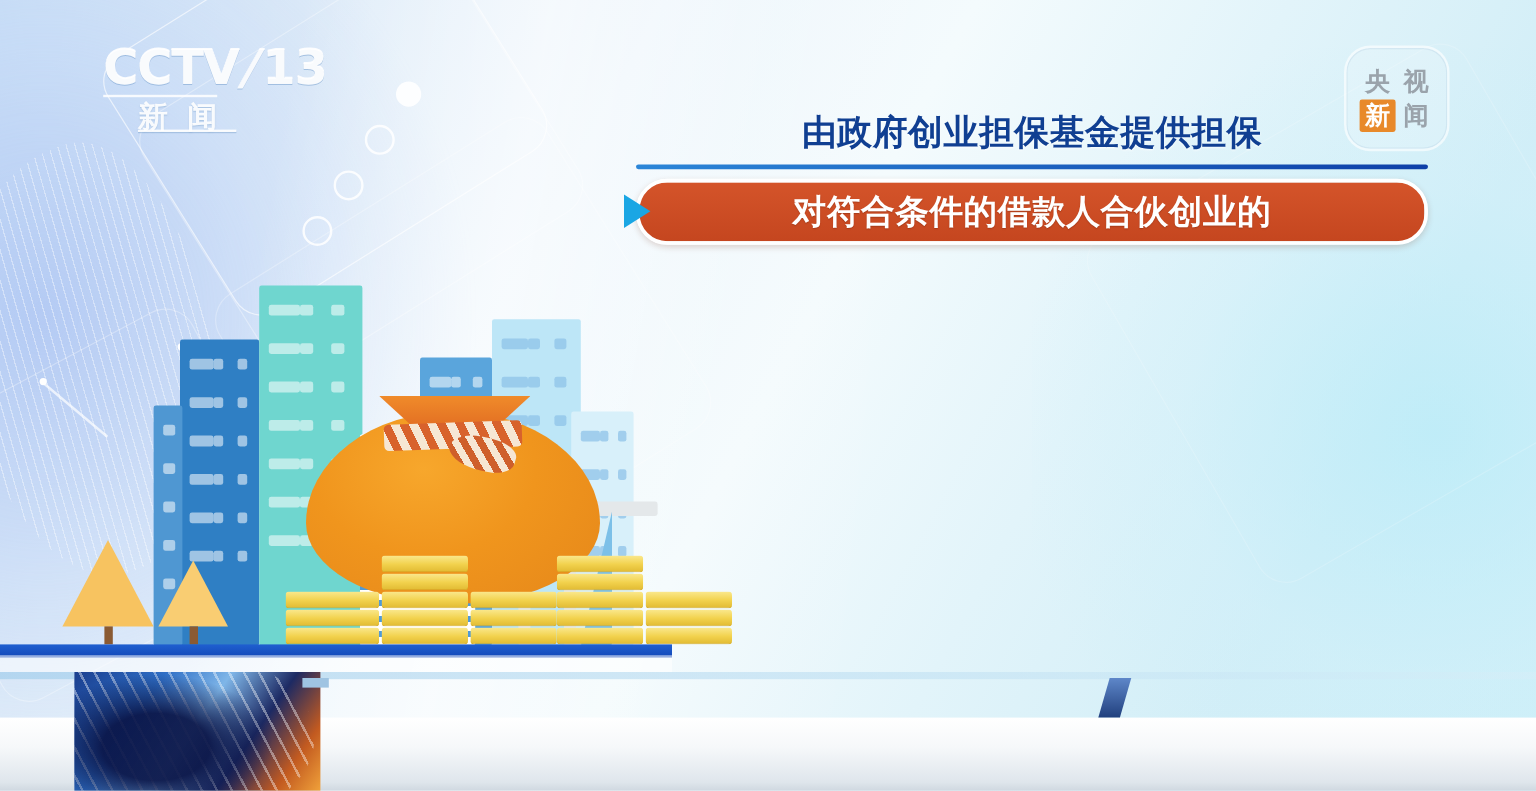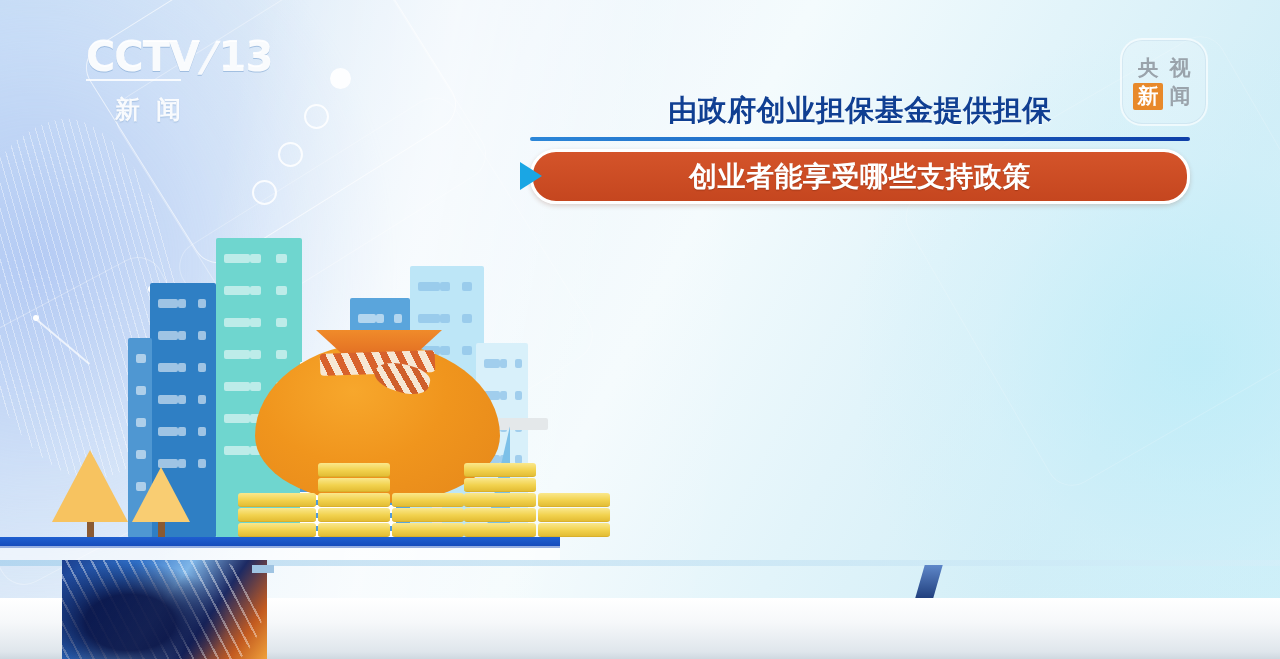--- a/index.html
+++ b/index.html
@@ -51,24 +51,25 @@
   .cctv-logo{position:absolute;left:86px;top:37px;width:150px;height:85px;}
   .cctv-row{
     font:700 40px/1 "DejaVu Sans",sans-serif;letter-spacing:-1px;
     color:rgba(255,255,255,.92);
     text-shadow:0 1px 0 rgba(120,160,205,.55), 0 -1px 0 rgba(255,255,255,.9);
     display:flex;align-items:center;gap:3px;
   }
   .cctv-slash{font:700 40px/1 "DejaVu Sans",sans-serif;color:rgba(255,255,255,.9);transform:skewX(-14deg);}
   .cctv-underline{width:95px;height:2px;background:rgba(255,255,255,.85);margin-top:2px;}
   .cctv-cn{
-    margin-top:16px;text-align:center;width:140px;
+    margin-top:4px;text-align:center;width:140px;
     font:700 25px/1 "DejaVu Sans",sans-serif;letter-spacing:16px;
     color:rgba(255,255,255,.92);
     text-shadow:0 1px 1px rgba(130,165,205,.5);
+    text-decoration:underline;
   }
 
   
   .app-logo{
     position:absolute;right:72px;top:38px;width:84px;height:84px;
     border:2px solid rgba(255,255,255,.55);border-radius:22px;
     background:rgba(255,255,255,.18);
     display:flex;flex-direction:column;align-items:center;justify-content:center;gap:1px;
     box-shadow:0 0 0 1px rgba(170,195,220,.25) inset;
   }
@@ -437,21 +438,21 @@
       </div>
     <div class="ground"></div>
     <div class="ground-glow"></div>
   </div>
 
   <div class="panel">
     <div class="lead">由政府创业担保基金提供担保</div>
     <div class="arrow-mark"></div>
     <div class="bar-underline"></div>
     <div id="pills">
-        <div class="pill"><span>创业者能享受哪些支持政策</span></div>
+        <div class="pill"><span>对符合条件的借款人合伙创业的</span></div>
       </div>
   </div>
 
   <div class="lower">
     <div class="lower-topline"></div>
     <div class="lower-bgstrip"></div>
     <div class="swirl-cap"></div>
     <div class="swirl"></div>
     <div class="sub-lip"></div>
     <div class="sub-tail"></div>

